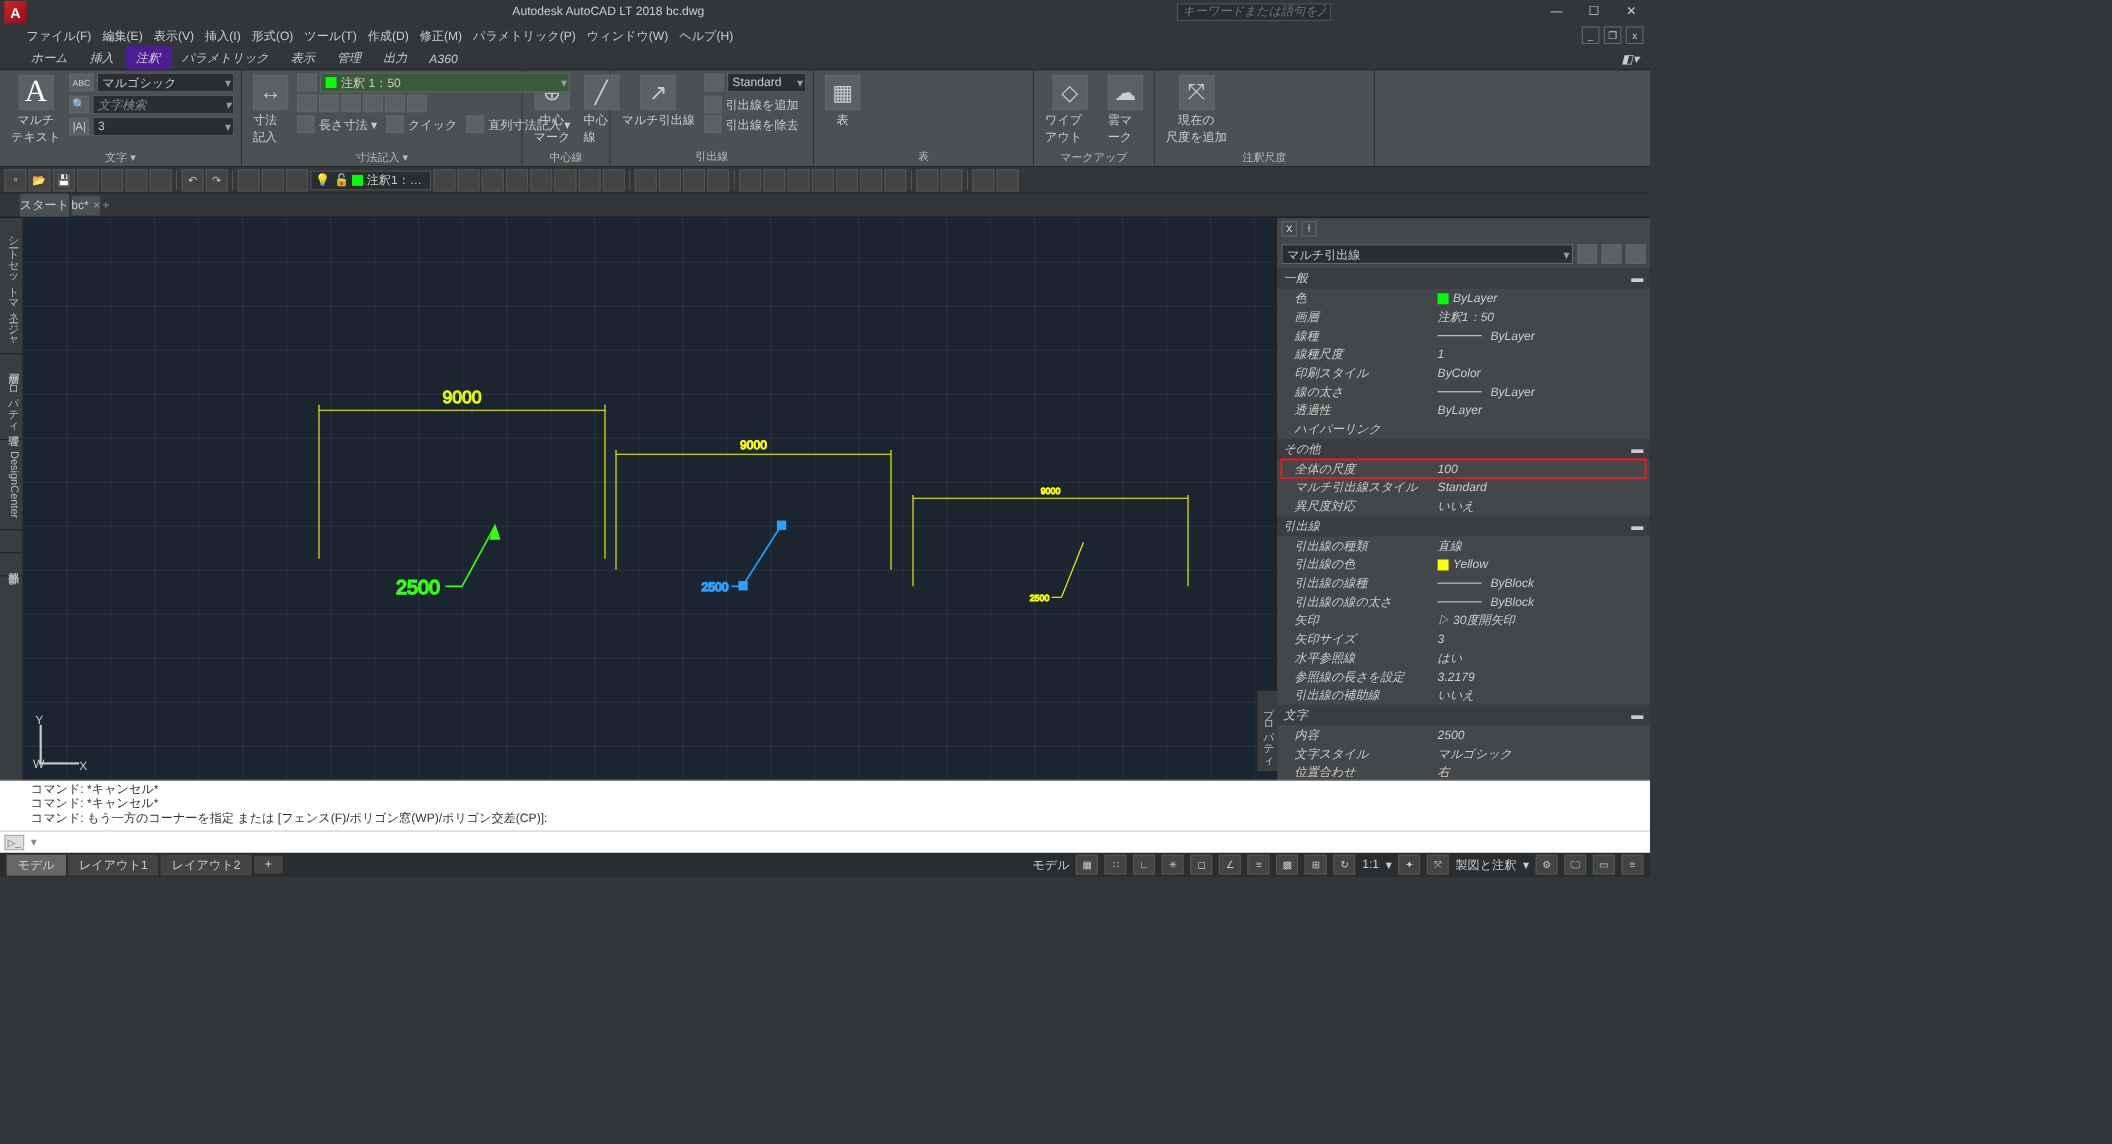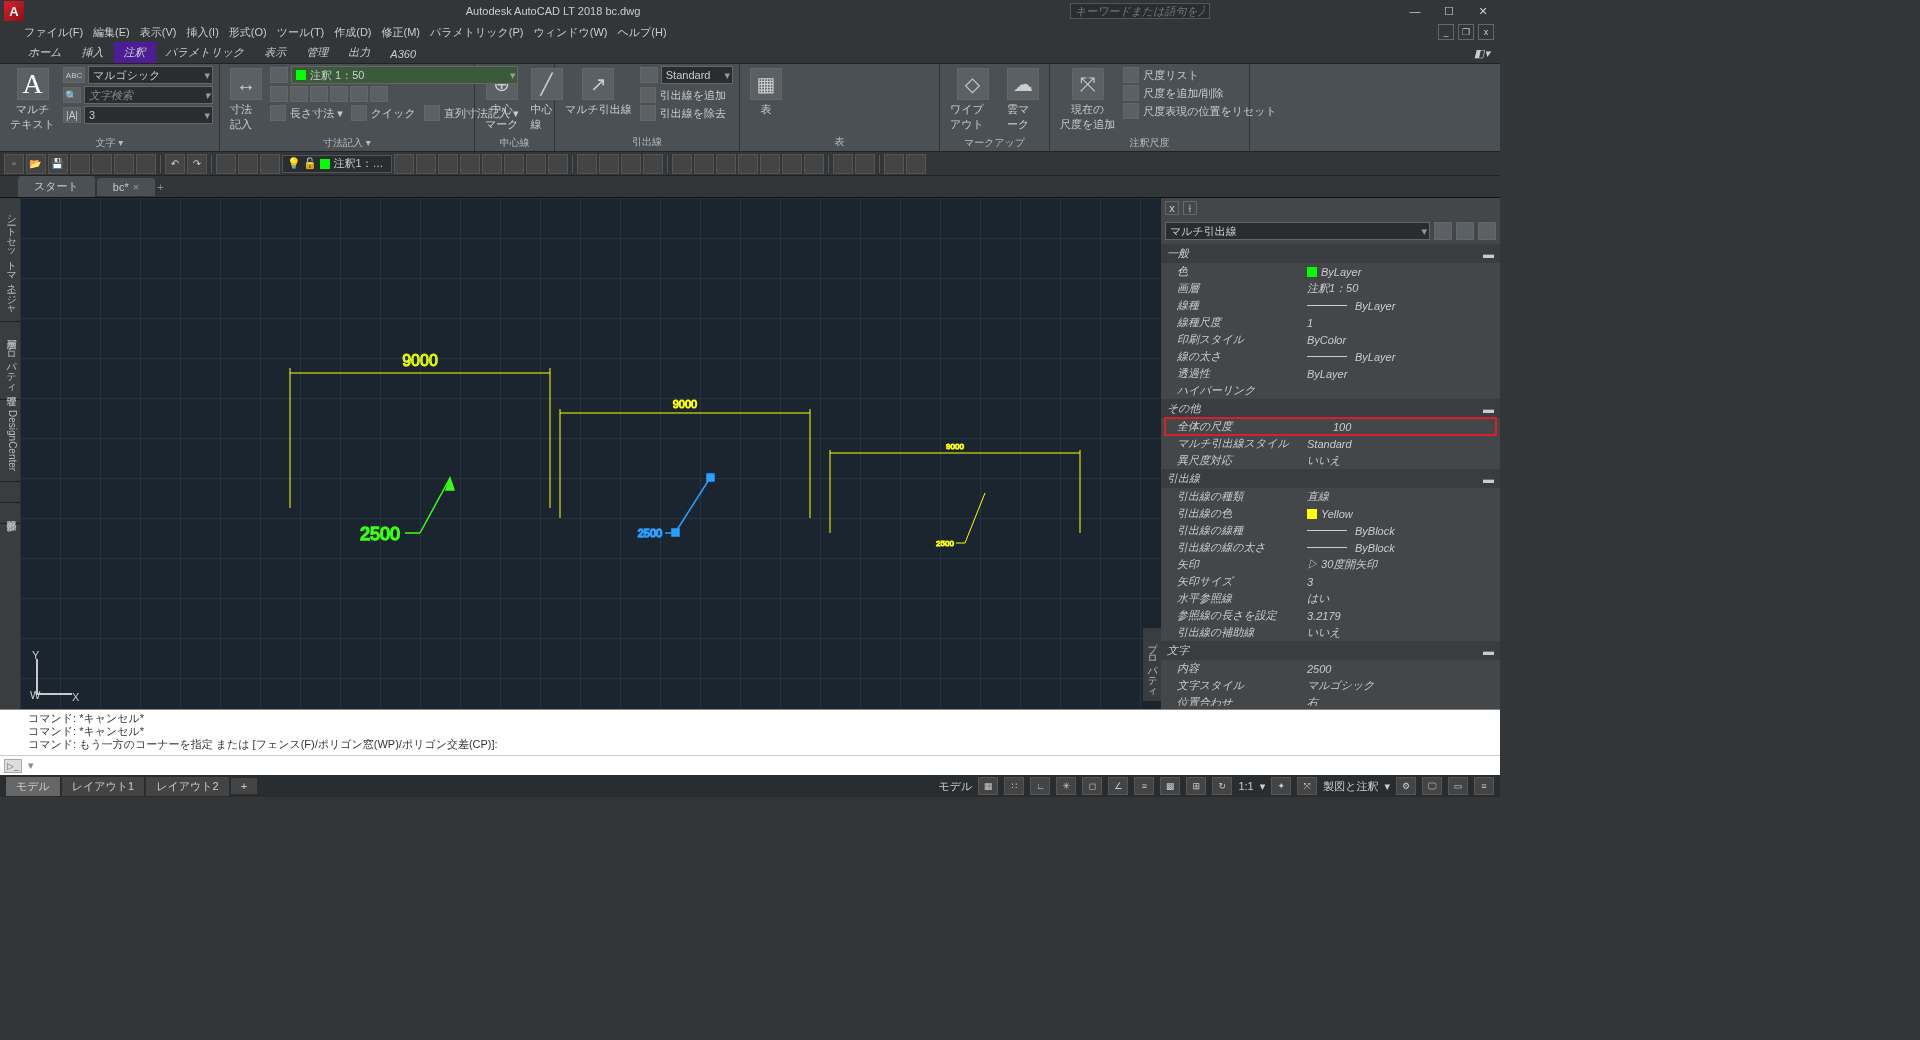--- a/index.html
+++ b/index.html
@@ -29,21 +29,21 @@
 .dd { height:18px;background:#2a2d30;border:1px solid #666;padding:0 14px 0 4px;color:#ccc;position:relative;display:flex;align-items:center;}
 .dd::after{content:"▾";position:absolute;right:2px;color:#999;}
 .row-link { display:flex;align-items:center;gap:4px;height:18px;cursor:pointer; white-space:nowrap;}
 .row-link .ico-s { width:16px;height:16px;background:#5a6064;border:1px solid #666;}
 .qat { height: 24px; background: #333638; display: flex; align-items: center; padding: 0 4px; gap: 2px; border-bottom:1px solid #222;}
 .qat .qb { width: 20px; height: 20px; background: #444; border: 1px solid #555; cursor:pointer;display:flex;align-items:center;justify-content:center;font-size:10px;}
 .qat .sep { width: 1px; height: 18px; background: #555; margin: 0 2px;}
 .qat .layer-dd { background: #2a2d30; border: 1px solid #555; height: 18px; width: 110px; display:flex;align-items:center;gap:3px;padding:0 4px;}
 .qat .sq { width:10px;height:10px;}
 .file-tabs { height: 22px; display: flex; align-items: center; padding-left: 18px; background:#333638;border-bottom:1px solid #111;}
-.file-tabs .ftab { padding: 3px 16px; background: #4a5054; margin-right: 2px; border-radius: 3px 3px 0 0; cursor:pointer;display:flex;align-items:center;gap:4px;}
+.file-tabs .ftab { padding: 3px 0; background: #4a5054; margin-right: 2px; border-radius: 3px 3px 0 0; cursor:pointer;display:flex;align-items:center;gap:4px;}
 .file-tabs .ftab.add { background: transparent; color: #888; width:24px; padding:3px 0; text-align:center;}
 .workspace { display: flex; height: 511px; }
 .left-tabs { width: 20px; background: #3a3d40; display: flex; flex-direction: column; }
 .left-tabs .vtab { writing-mode: vertical-rl; padding: 10px 2px; color: #bbb; border-bottom: 1px solid #222; cursor:pointer; font-size:10px; text-align:center;}
 .canvas { flex: 1; background: #1a2530; position: relative; overflow:hidden; background-image: linear-gradient(#263340 1px, transparent 1px), linear-gradient(90deg, #263340 1px, transparent 1px); background-size: 40px 40px; padding-left: 28px; }
 .canvas svg { position:absolute; top:0; left:0; }
 .ucs { position: absolute; bottom: 8px; left: 8px; color: #c8c8c8;}
 .ucs .y { position:absolute; bottom:40px; left:4px;}
 .ucs .x { position:absolute; bottom:-2px; left:44px;}
 .ucs .w { position:absolute; bottom:0; left:2px;}
@@ -56,21 +56,21 @@
 .props-sel .dd { flex:1;}
 .props-sel .hbtn{width:18px;height:18px;background:#5a6064;border:1px solid #666;cursor:pointer;}
 .props-body { overflow-y:auto; height: 462px; font-style: italic; }
 .pgroup-h { background:#3a3d40;padding:2px 6px;display:flex;justify-content:space-between;align-items:center;}
 .pgroup-h .col{color:#ccc;cursor:pointer;}
 .prow { display:flex; padding: 1px 0 1px 16px; }
 .prow .k { width: 130px; color:#ccc;}
 .prow .v { flex:1; color:#ccc; display:flex;align-items:center;gap:4px;}
 .prow .csq { width:10px;height:10px;display:inline-block;}
 .prow .line-sample{display:inline-block;width:40px;border-top:1px solid #ccc;margin-right:4px;}
-.prow.highlight { outline: 2px solid #d91f2a; outline-offset: -1px; margin: 0 4px; padding-left:12px;gap:26px;}
+.prow.highlight { outline: 2px solid #d91f2a; outline-offset: -1px; margin: 0 4px; padding-left:12px;}
 .props-vtitle{position:absolute;left:-18px;bottom:8px;writing-mode:vertical-rl;background:#3a3d40;padding:8px 2px;font-size:10px;color:#bbb;}
 .cmd { height: 66px; background: #f0f0f0; border-top:1px solid #888;display:flex;flex-direction:column;}
 .cmd-hist { flex:1; overflow:hidden; padding: 2px 8px 2px 28px; color:#333; font-size:11px; line-height:13px;background:#fff;}
 .cmd-hist div{color:#333;}
 .cmd-input { height: 20px; background: #fff; border-top: 1px solid #ccc; display:flex;align-items:center;padding:0 4px;}
 .cmd-input .prompt{color:#666;margin-right:6px;width:18px;height:14px;background:#ddd;border:1px solid #aaa;text-align:center;line-height:12px;font-size:9px;}
 .cmd-input input { border:none; outline:none; flex:1; color:#aaa; font-style:italic;}
 .status { height: 22px; background: #2a2d30; display:flex;align-items:center;padding:0 6px;}
 .status .ltab { padding:2px 10px;background:#444;margin-right:2px;cursor:pointer;color:#ccc;}
 .status .ltab.active{background:#666;}
@@ -258,34 +258,20 @@
     <div class="label">マークアップ</div>
   </div>
 
   <div class="panel" style="width:200px">
     <div class="body">
       <div class="big-btn">
           <div class="ico">⤧</div>
           <span style="white-space:pre;text-align:center">現在の
 尺度を追加</span>
         </div>
-      <div style="flex:1">
-        <div class="row-link">
-            <span class="ico-s"></span>
-            <span>尺度リスト</span>
-          </div>
-        <div class="row-link">
-            <span class="ico-s"></span>
-            <span>尺度を追加/削除</span>
-          </div>
-        <div class="row-link">
-            <span class="ico-s"></span>
-            <span>尺度表現の位置をリセット</span>
-          </div>
-      </div>
     </div>
     <div class="label">注釈尺度</div>
   </div>
 </div>
 
 <div class="qat">
   <div class="qb">▫</div>
   <div class="qb">📂</div>
   <div class="qb">💾</div>
   <div class="qb"></div>

